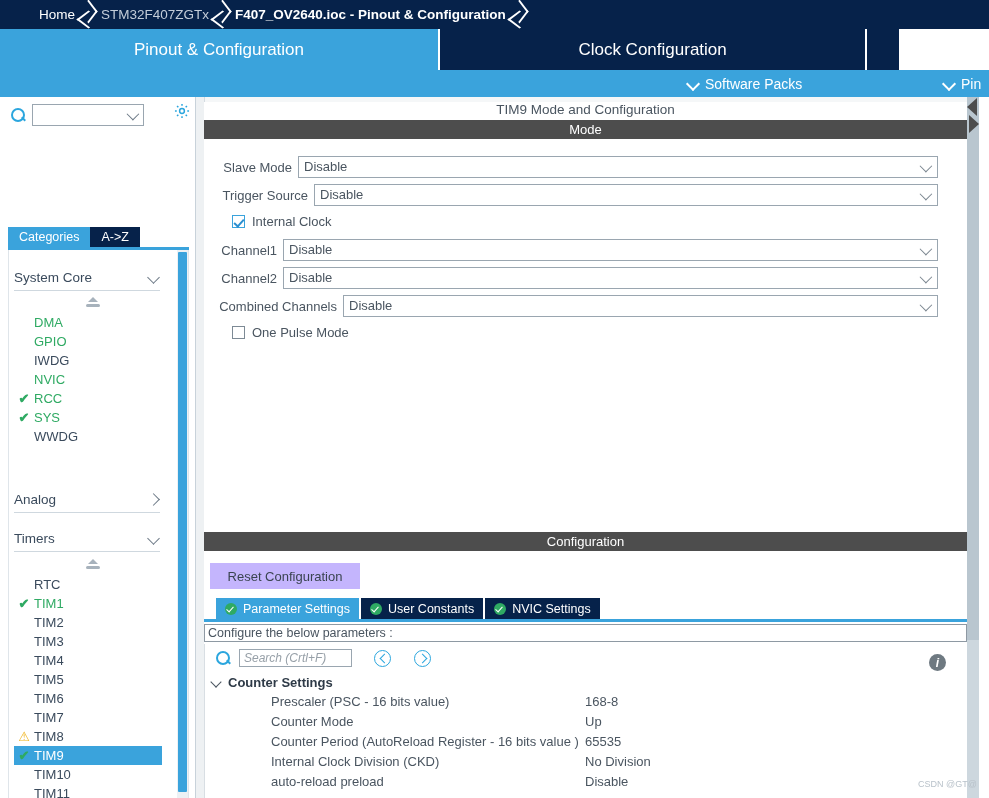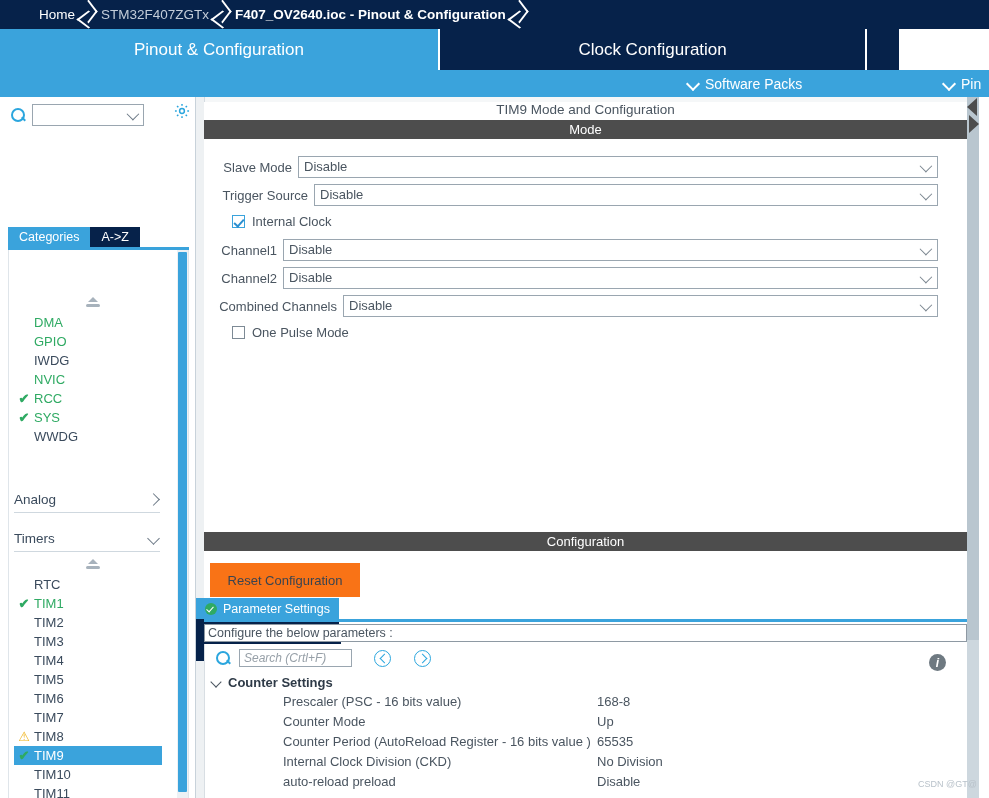--- a/index.html
+++ b/index.html
@@ -240,27 +240,27 @@
     border-right: 2px solid #2b8fd0; border-bottom: 2px solid #2b8fd0;
     transform: rotate(42deg);
   }
 
   
   .cfg-bg {
     position: absolute; left: 8px; top: 531px; width: 763px; height: 267px;
     background: #ffffff;
   }
   .reset-btn {
-    position: absolute; left: 14px; top: 563px; width: 150px; height: 34px;
-    background: #f97316; color: #3a4450; font-size: 13px;
+    position: absolute; left: 14px; top: 563px; width: 150px; height: 26px;
+    background: #c4b5fd; color: #3a4450; font-size: 13px;
     display: flex; align-items: center; justify-content: center;
     border: none;
   }
   .ctab-row {
-    position: absolute; left: 0; top: 598px; display: flex; flex-direction: column;
+    position: absolute; left: 20px; top: 598px; display: flex;
   }
   .ctab {
     height: 21px; padding: 0 9px; display: flex; align-items: center; gap: 6px;
     background: #06224a; color: #ffffff; font-size: 12.5px;
     border-right: 2px solid #ffffff;
   }
   .ctab.sel { background: #3aa3dc; }
   .ctab-underline {
     position: absolute; left: 8px; top: 619px; width: 763px; height: 3px;
     background: #3aa3dc;
@@ -321,21 +321,21 @@
   }
   .grp-chev {
     width: 11px; height: 11px; position: relative;
   }
   .grp-chev::after {
     content: ""; position: absolute; left: 1px; top: 1px;
     width: 7px; height: 7px;
     border-bottom: 1.5px solid #4a5560; border-right: 1.5px solid #4a5560;
     transform: rotate(45deg);
   }
-  .prow { position: absolute; left: 12px; width: 763px; height: 20px; }
+  .prow { position: absolute; left: 0; width: 763px; height: 20px; }
   .pname {
     position: absolute; left: 66px; top: 1px; font-size: 13px; color: #4a5560;
     white-space: nowrap;
   }
   .pval {
     position: absolute; left: 380px; top: 1px; font-size: 13px; color: #4a5560;
     white-space: nowrap;
   }
 
   
@@ -422,20 +422,24 @@
       <div class="sb-tab">A-&gt;Z</div>
     </div>
     <div class="sb-underline"></div>
 
     <div class="sb-scrollarea">
       <div class="sb-track">
         <div class="sb-thumb"></div>
       </div>
     </div>
 
+    <div class="grp-header" style="top:168px">
+      <span>System Core</span>
+      <span class="chev-sm down"></span>
+    </div>
     <div class="scroll-pip" style="top:200px"></div>
 
     <div class="peri-item green" style="top:216px">
       <span class="pmark"></span>
       <span class="plabel">DMA</span>
     </div>
     <div class="peri-item green" style="top:235px">
       <span class="pmark"></span>
       <span class="plabel">GPIO</span>
     </div>

